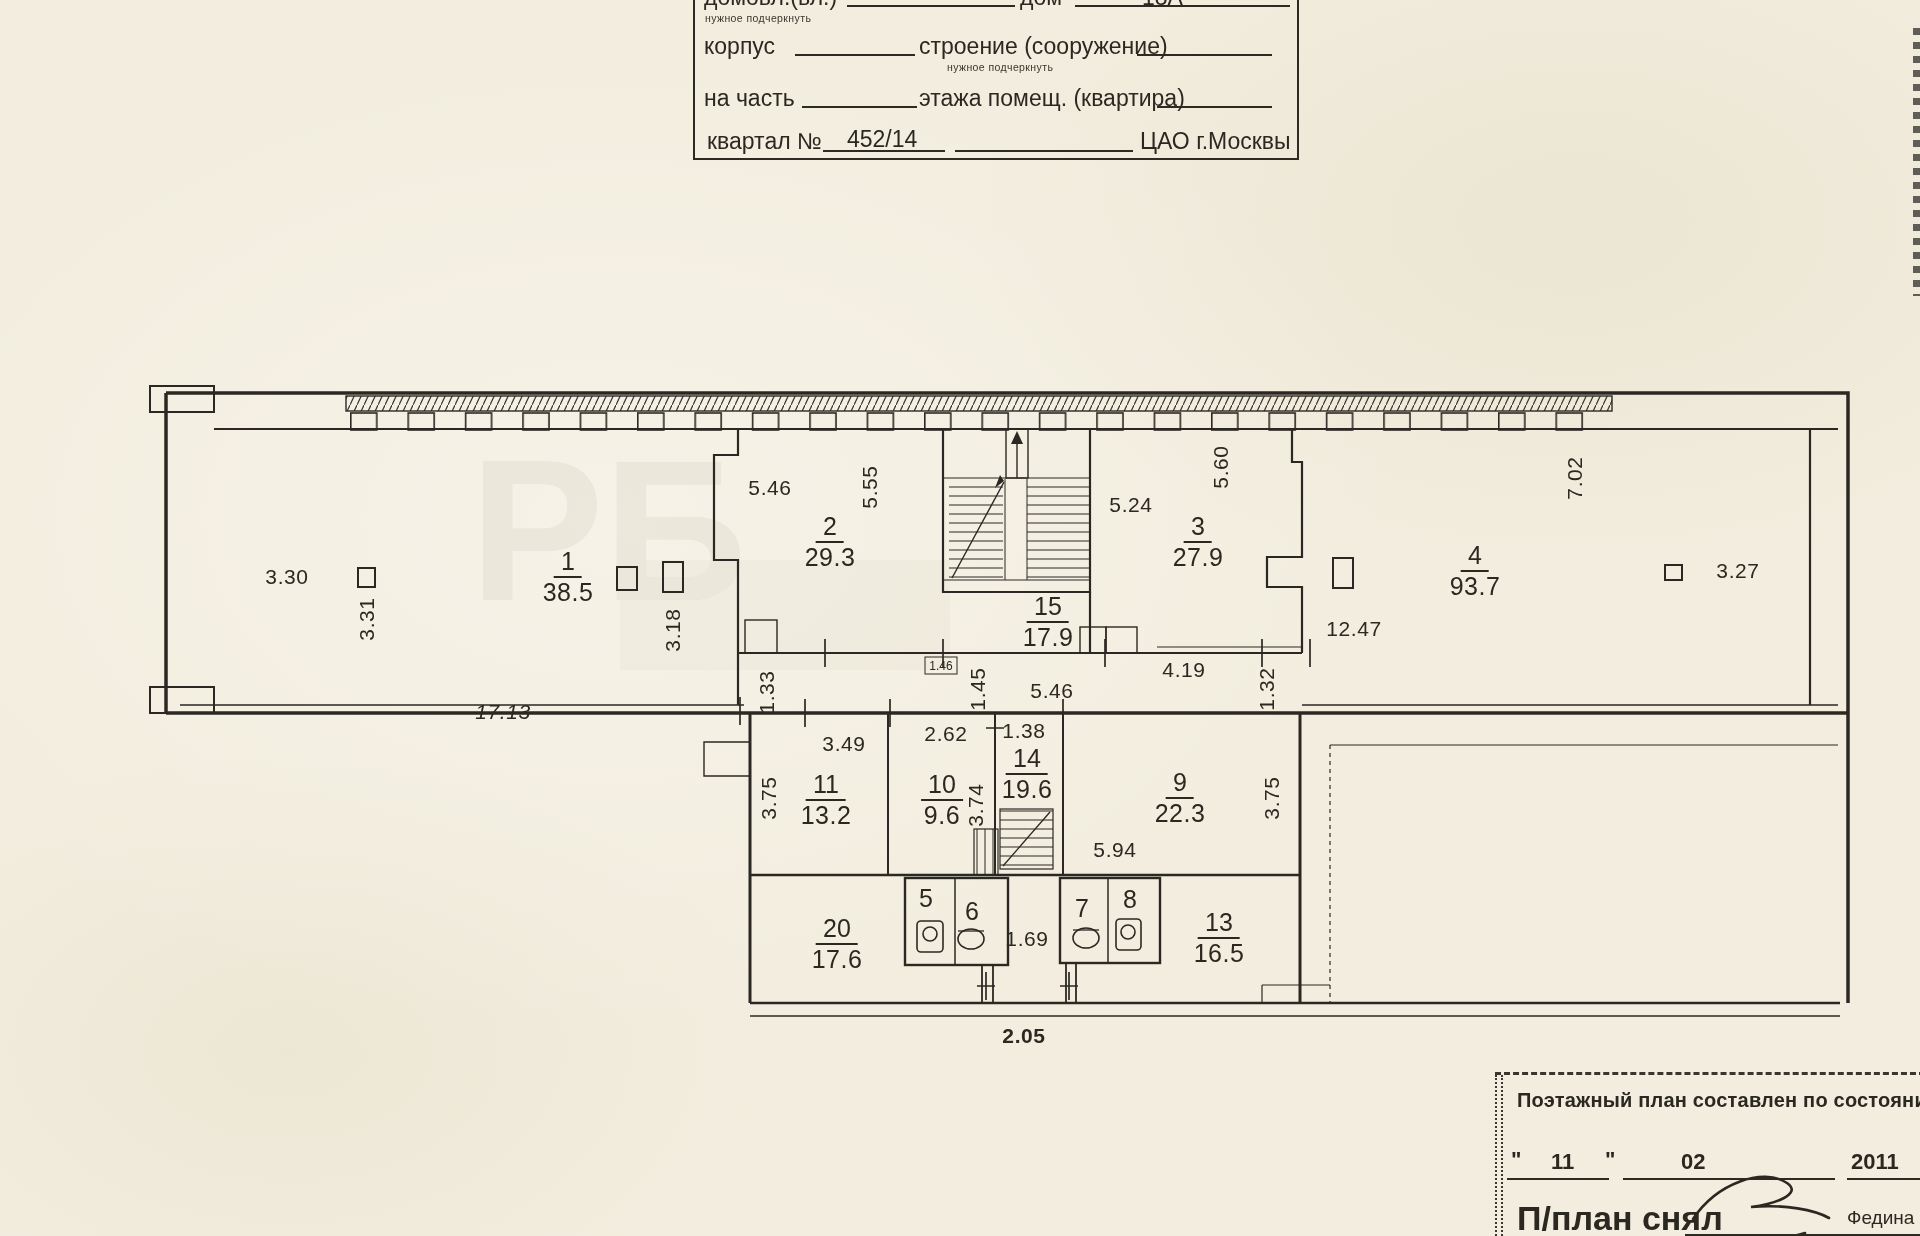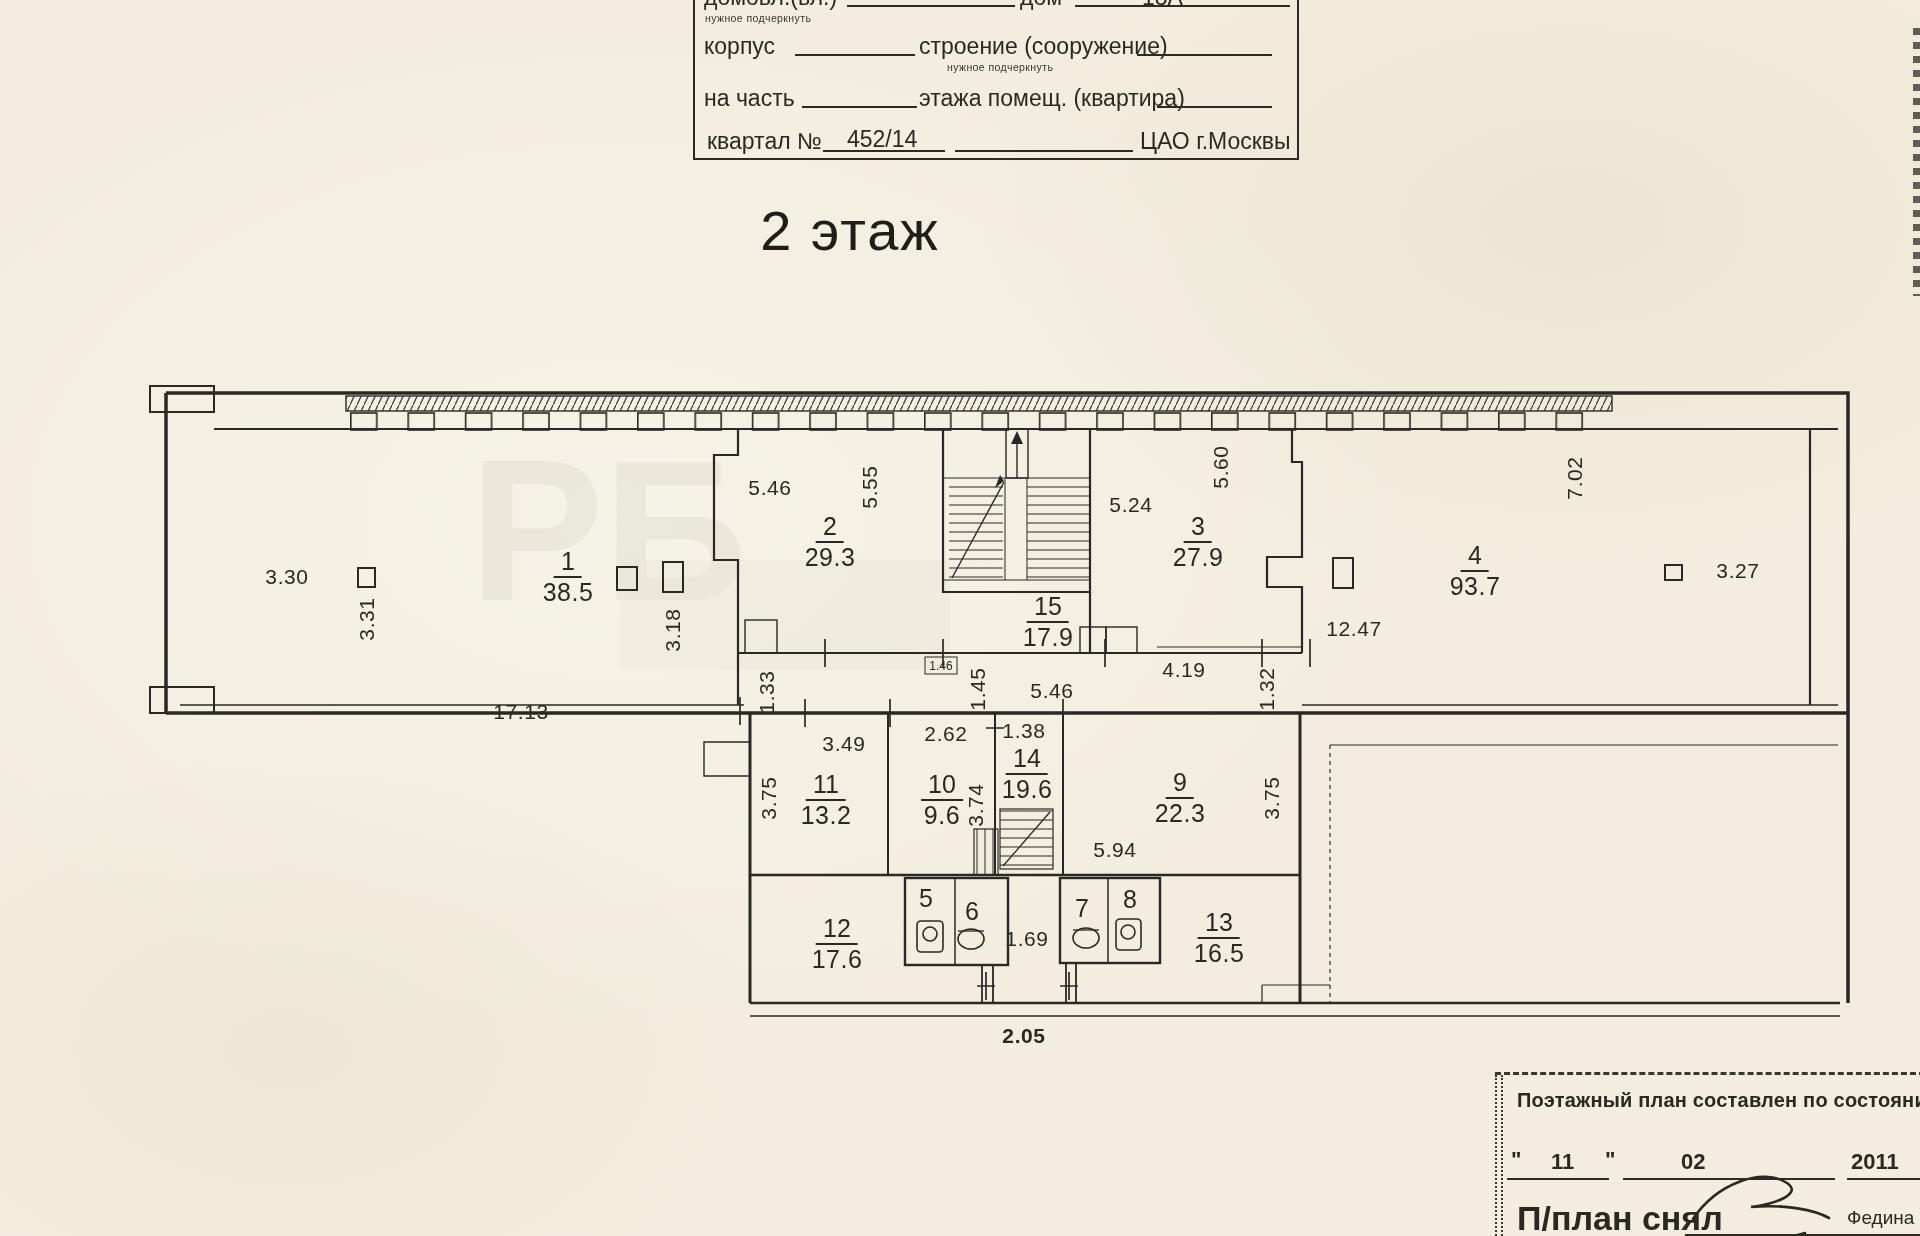--- a/index.html
+++ b/index.html
@@ -185,29 +185,29 @@
   <div id="labels-layer">
       <div class="room-label" style="left: 568px; top: 577px;"><span class="num">1</span><span class="area">38.5</span></div>
       <div class="room-label" style="left: 830px; top: 542px;"><span class="num">2</span><span class="area">29.3</span></div>
       <div class="room-label" style="left: 1198px; top: 542px;"><span class="num">3</span><span class="area">27.9</span></div>
       <div class="room-label" style="left: 1475px; top: 571px;"><span class="num">4</span><span class="area">93.7</span></div>
       <div class="room-label" style="left: 1048px; top: 622px;"><span class="num">15</span><span class="area">17.9</span></div>
       <div class="room-label" style="left: 826px; top: 800px;"><span class="num">11</span><span class="area">13.2</span></div>
       <div class="room-label" style="left: 942px; top: 800px;"><span class="num">10</span><span class="area">9.6</span></div>
       <div class="room-label" style="left: 1027px; top: 774px;"><span class="num">14</span><span class="area">19.6</span></div>
       <div class="room-label" style="left: 1180px; top: 798px;"><span class="num">9</span><span class="area">22.3</span></div>
-      <div class="room-label" style="left: 837px; top: 944px;"><span class="num">12</span><span class="area">17.6</span></div>
+      <div class="room-label" style="left: 837px; top: 944px;"><span class="num">20</span><span class="area">17.6</span></div>
       <div class="room-label" style="left: 1219px; top: 938px;"><span class="num">13</span><span class="area">16.5</span></div>
       <div class="cell-label" style="left: 926px; top: 898px;">5</div>
       <div class="cell-label" style="left: 972px; top: 911px;">6</div>
       <div class="cell-label" style="left: 1082px; top: 908px;">7</div>
       <div class="cell-label" style="left: 1130px; top: 899px;">8</div>
       <div class="dim-label" style="left: 287px; top: 577px;">3.30</div>
       <div class="dim-label v" style="left: 367px; top: 619px;">3.31</div>
-      <div class="dim-label" style="left: 521px; top: 712px;">17.13</div>
+      <div class="dim-label" style="left: 503px; top: 712px; font-style: italic;">17.13</div>
       <div class="dim-label v" style="left: 673px; top: 630px;">3.18</div>
       <div class="dim-label" style="left: 770px; top: 488px;">5.46</div>
       <div class="dim-label v" style="left: 870px; top: 487px;">5.55</div>
       <div class="dim-label v" style="left: 767px; top: 692px;">1.33</div>
       <div class="dim-label v" style="left: 978px; top: 689px;">1.45</div>
       <div class="dim-label sm" style="left: 941px; top: 666px;">1.46</div>
       <div class="dim-label" style="left: 1052px; top: 691px;">5.46</div>
       <div class="dim-label" style="left: 1131px; top: 505px;">5.24</div>
       <div class="dim-label v" style="left: 1221px; top: 467px;">5.60</div>
       <div class="dim-label" style="left: 1184px; top: 670px;">4.19</div>
@@ -245,21 +245,20 @@
     <span class="t" style="left:224px;top:85px">этажа помещ. (квартира)</span>
     <span class="ul" style="left:462px;width:115px;top:105px"></span>
 
     <span class="t" style="left:12px;top:128px">квартал №</span>
     <span class="t" style="left:152px;top:126px">452/14</span>
     <span class="ul" style="left:128px;width:122px;top:149px"></span>
     <span class="ul" style="left:260px;width:178px;top:149px"></span>
     <span class="t" style="left:445px;top:128px">ЦАО г.Москвы</span>
   </div>
 
-  <div class="floor-title">2 этаж</div>
 
   <div class="fform">
     <span class="t f-title">Поэтажный план составлен по состоянию</span>
 
     <span class="t f-q" style="left:16px;top:72px">"</span>
     <span class="t f-q" style="left:56px;top:74px">11</span>
     <span class="t f-q" style="left:110px;top:72px">"</span>
     <span class="t f-q" style="left:186px;top:74px">02</span>
     <span class="t f-q" style="left:356px;top:74px">2011</span>
     <span class="ul" style="left:12px;width:102px;top:102px"></span>

